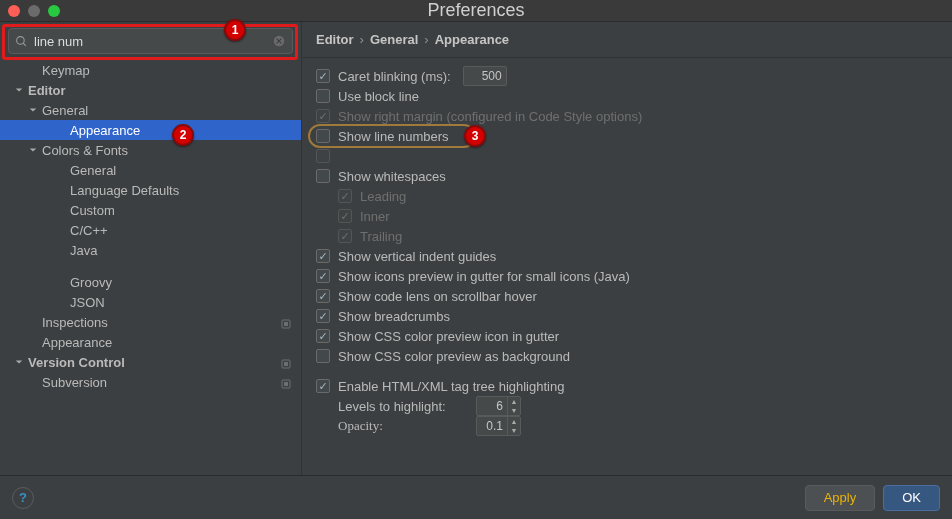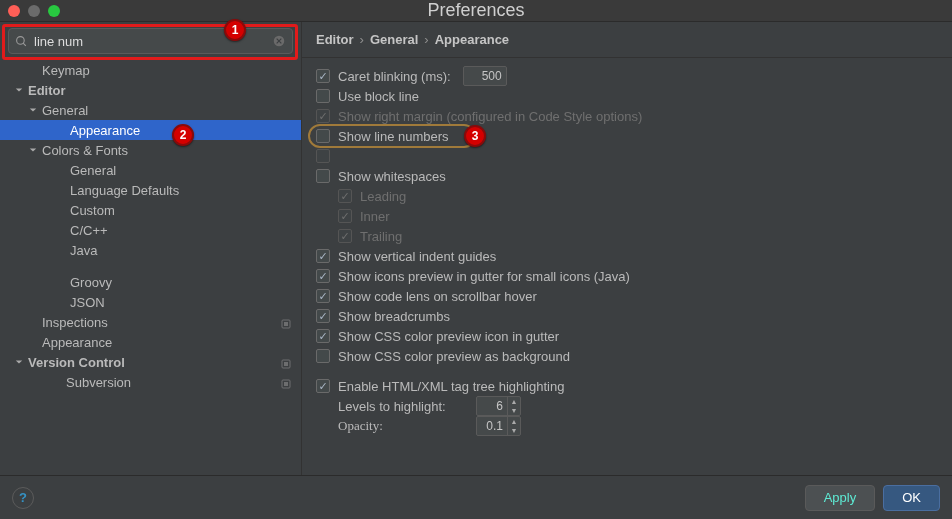--- a/index.html
+++ b/index.html
@@ -201,21 +201,21 @@
   .btn {
     height: 26px;
     padding: 0 18px;
     border: 1px solid #5a5a5a;
     background: #4c5052;
     color: #d0d0d0;
     border-radius: 4px;
     cursor: pointer;
     font-size: 13px;
   }
-  .btn.disabled { color: #5eead4; cursor: default; }
+  .btn.disabled { color: #eab308; cursor: default; }
   .btn.primary { background: #365880; border-color: #4a6ea0; color: #fff; }
   .highlight-ring {
     position: absolute;
     border: 2px solid #a07a3a;
     border-radius: 12px;
     pointer-events: none;
   }
   .gap { height: 10px; }
 </style>
 </head>
@@ -330,21 +330,21 @@
             <svg width="8" height="8" viewBox="0 0 10 10">
               <path d="M1 3 L5 7 L9 3" fill="#aaa"></path>
             </svg>
           </span>
           <span>Version Control</span>
           <span class="marker"><svg width="10" height="10" viewBox="0 0 10 10">
               <rect x="1" y="1" width="8" height="8" rx="1" fill="none" stroke="#888" stroke-width="1"></rect>
               <rect x="3" y="3" width="4" height="4" fill="#888"></rect>
             </svg></span>
         </div>
-        <div class="tree-row" style="padding-left: 28px; margin-left: 24px;">
+        <div class="tree-row" style="padding-left: 28px;">
           <span class="disclose"></span>
           <span>Subversion</span>
           <span class="marker"><svg width="10" height="10" viewBox="0 0 10 10">
               <rect x="1" y="1" width="8" height="8" rx="1" fill="none" stroke="#888" stroke-width="1"></rect>
               <rect x="3" y="3" width="4" height="4" fill="#888"></rect>
             </svg></span>
         </div>
       </div>
 
     <div class="annot-badge" style="left:172px;top:102px;">2</div>

